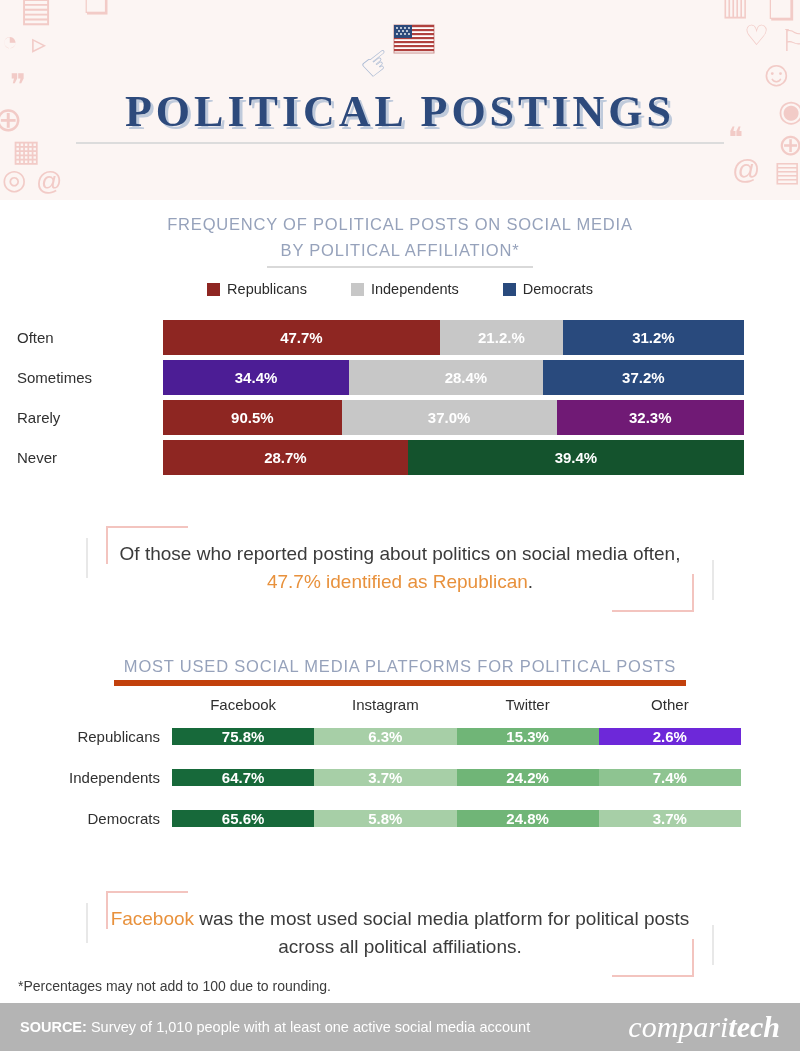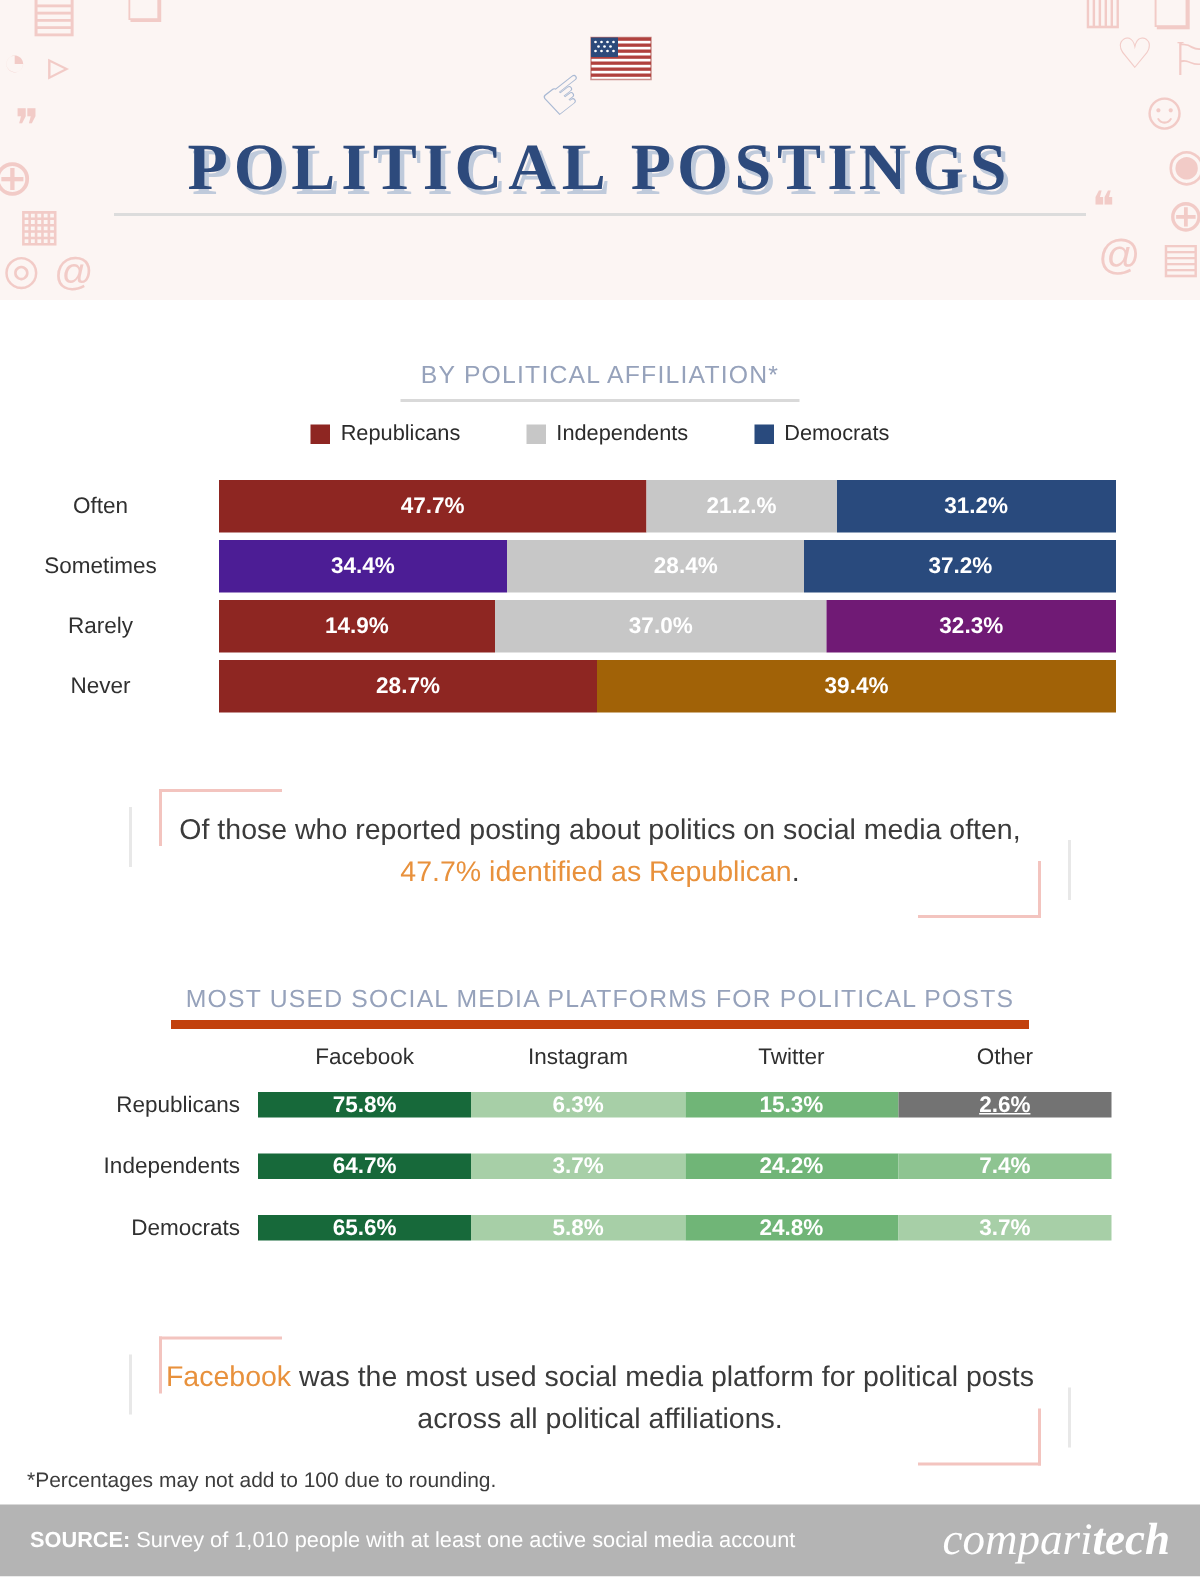--- a/index.html
+++ b/index.html
@@ -22,22 +22,22 @@
   .header-rule{position:absolute;top:142px;left:76px;width:648px;height:2px;background:#dcdcdc;}
   
   .c1-title{position:absolute;top:212px;left:0;right:0;text-align:center;
     color:#96a2bb;font-size:16.5px;letter-spacing:.8px;line-height:1.55;}
   .c1-title .u{display:inline-block;border-bottom:2px solid #d9d9d9;padding:0 14px 3px 14px;}
   .legend{position:absolute;top:281px;left:0;right:0;display:flex;justify-content:center;gap:44px;}
   .legend-item{display:flex;align-items:center;gap:7px;font-size:14.5px;color:#2b2b2b;}
   .legend-swatch{width:13px;height:13px;display:inline-block;}
   .c1-chart{position:absolute;top:323px;left:0;width:800px;}
   .c1-row{display:flex;align-items:center;height:29px;margin:0 56px 11px 0;}
-  .c1-label{flex:0 0 146px;text-align:center;padding-right:12px;box-sizing:border-box;
-    font-size:15px;color:#303030;}
+  .c1-label{flex:0 0 146px;text-align:left;padding-right:12px;box-sizing:border-box;
+    font-size:15px;color:#303030;margin-left:17px;}
   .c1-bars{flex:1;display:flex;height:35px;}
   .seg{display:flex;align-items:center;justify-content:center;color:#fff;
     font-weight:bold;font-size:15px;flex-basis:0;min-width:0;}
   
   .callout{position:absolute;left:100px;width:600px;height:88px;text-align:center;}
   .callout p{margin:0;padding-top:16px;font-size:19px;line-height:1.45;color:#3b3b3b;}
   .hl{color:#e8913c;}
   .bracket{position:absolute;pointer-events:none;}
   .b-tl{top:2px;left:6px;width:80px;height:36px;border-top:2px solid #f3c4bf;border-left:2px solid #f3c4bf;}
   .b-tl2{top:14px;left:-14px;width:20px;height:40px;border-left:2px solid #e8e8e8;}
@@ -122,21 +122,21 @@
       </svg>
       <span class="hand-glyph">☞</span>
     </span>
   </div>
 
   <div class="main-title">POLITICAL POSTINGS</div>
   <div class="header-rule"></div>
 </div>
 
 <div class="c1-title">
-  <br>
+  <span>FREQUENCY OF POLITICAL POSTS ON SOCIAL MEDIA</span><br>
   <span class="u">BY POLITICAL AFFILIATION*</span>
 </div>
 
 <div class="legend">
   <div class="legend-item">
     <span class="legend-swatch" style="background: rgb(142, 38, 34);"></span>
     <span>Republicans</span>
   </div>
   <div class="legend-item">
     <span class="legend-swatch" style="background: rgb(199, 199, 199);"></span>
@@ -161,30 +161,30 @@
     <div class="c1-label">Sometimes</div>
     <div class="c1-bars">
       <div class="seg" style="background: #4c1d95; flex-grow: 34.4;">34.4%</div>
       <div class="seg" style="background: rgb(199, 199, 199); flex-grow: 28.4; padding-left: 40px;">28.4%</div>
       <div class="seg" style="background: rgb(41, 74, 125); flex-grow: 37.2;">37.2%</div>
     </div>
   </div>
   <div class="c1-row">
     <div class="c1-label">Rarely</div>
     <div class="c1-bars">
-      <div class="seg" style="background: rgb(142, 38, 34); flex-grow: 30.8;">14.9%</div>
+      <div class="seg" style="background: rgb(142, 38, 34); flex-grow: 30.8;">90.5%</div>
       <div class="seg" style="background: rgb(199, 199, 199); flex-grow: 37;">37.0%</div>
       <div class="seg" style="background: #701a75; flex-grow: 32.3;">32.3%</div>
     </div>
   </div>
   <div class="c1-row">
     <div class="c1-label">Never</div>
     <div class="c1-bars">
       <div class="seg" style="background: rgb(142, 38, 34); flex-grow: 28.7;">28.7%</div>
-      <div class="seg" style="background: #a16207; flex-grow: 39.4;">39.4%</div>
+      <div class="seg" style="background: #14532d; flex-grow: 39.4;">39.4%</div>
     </div>
   </div>
 </div>
 
 <div class="callout" style="top:524px;">
   <div class="bracket b-tl"></div>
   <div class="bracket b-tl2"></div>
   <p><span>Of those who reported posting about politics on social media often, </span><span class="hl">47.7% identified as Republican</span><span>.</span></p>
   <div class="bracket b-br"></div>
   <div class="bracket b-br2"></div>
@@ -201,21 +201,21 @@
   <div>Other</div>
 </div>
 
 <div class="c2-chart">
   <div class="c2-row">
     <div class="c2-label">Republicans</div>
     <div class="c2-cells">
       <div class="cell" style="background: rgb(23, 105, 58);">75.8%</div>
       <div class="cell" style="background: rgb(167, 207, 167);">6.3%</div>
       <div class="cell" style="background: rgb(112, 181, 119);">15.3%</div>
-      <div class="cell" style="background: #737373; text-decoration: underline;">2.6%</div>
+      <div class="cell" style="background: #6d28d9;">2.6%</div>
     </div>
   </div>
   <div class="c2-row">
     <div class="c2-label">Independents</div>
     <div class="c2-cells">
       <div class="cell" style="background: rgb(23, 105, 58);">64.7%</div>
       <div class="cell" style="background: rgb(167, 207, 167);">3.7%</div>
       <div class="cell" style="background: rgb(112, 181, 119);">24.2%</div>
       <div class="cell" style="background: rgb(142, 196, 145);">7.4%</div>
     </div>

